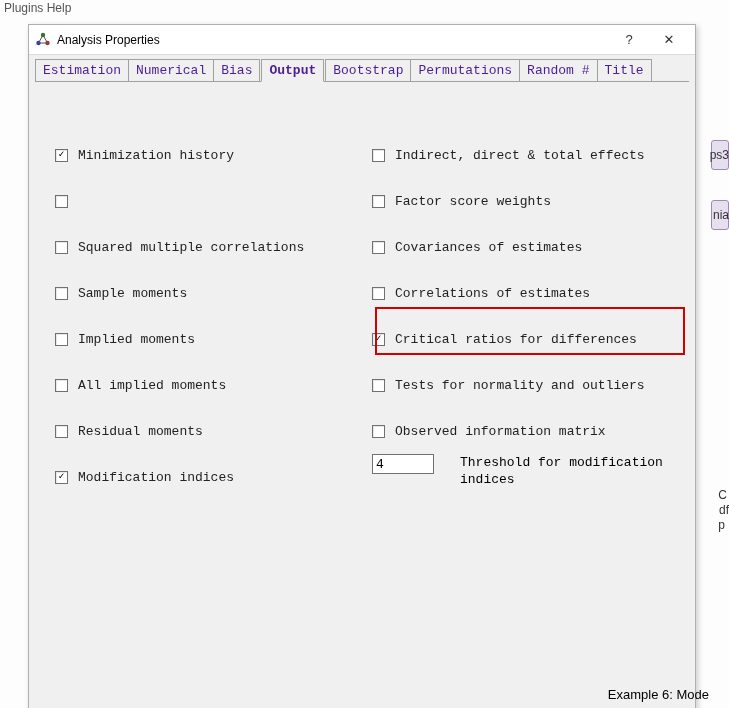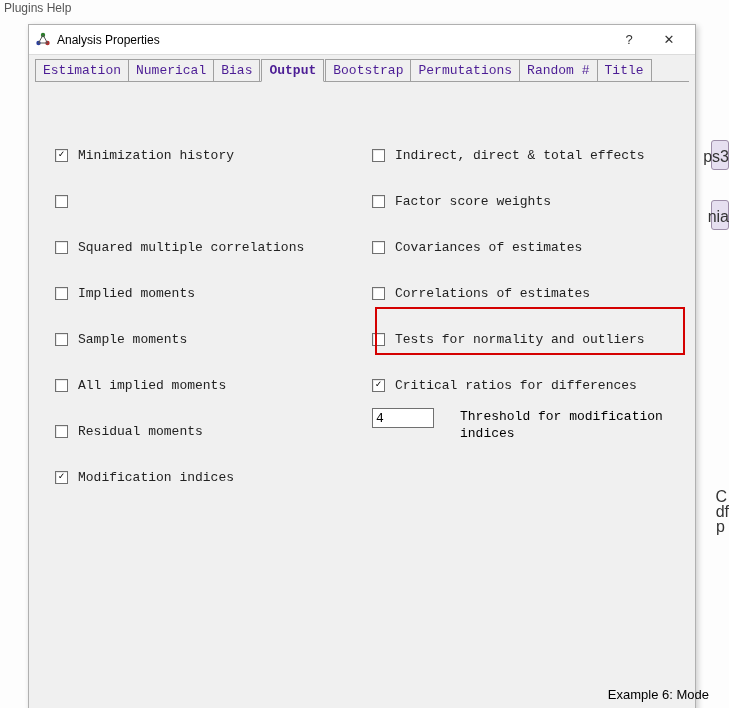--- a/index.html
+++ b/index.html
@@ -144,21 +144,21 @@
     font-family: "Courier New", monospace;
     font-size: 13px;
     padding: 0 3px;
     margin-right: 26px;
     background: #fff;
   }
   .threshold-row .lbl { line-height: 1.3; padding-top: 1px;}
   .bg-frag {
     position: absolute;
     color: #333;
-    font-size: 16px;
+    font-size: 12px;
   }
   .bg-box {
     position: absolute;
     border: 1px solid #9d8da8;
     background: #e6dff0;
     width: 18px; height: 30px;
   }
   .footer-text {
     position: absolute;
     bottom: 6px;
@@ -219,25 +219,25 @@
         </div>
         <div class="opt">
           <span class="chk"></span>
         </div>
         <div class="opt">
           <span class="chk"></span>
           <span>Squared multiple correlations</span>
         </div>
         <div class="opt">
           <span class="chk"></span>
+          <span>Sample moments</span>
+        </div>
+        <div class="opt">
+          <span class="chk"></span>
           <span>Implied moments</span>
-        </div>
-        <div class="opt">
-          <span class="chk"></span>
-          <span>Sample moments</span>
         </div>
         <div class="opt">
           <span class="chk"></span>
           <span>All implied moments</span>
         </div>
         <div class="opt">
           <span class="chk"></span>
           <span>Residual moments</span>
         </div>
         <div class="opt">
@@ -257,26 +257,30 @@
         </div>
         <div class="opt">
           <span class="chk"></span>
           <span>Covariances of estimates</span>
         </div>
         <div class="opt">
           <span class="chk"></span>
           <span>Correlations of estimates</span>
         </div>
         <div class="opt">
-          <span class="chk"></span>
-          <span>Tests for normality and outliers</span>
-        </div>
-        <div class="opt">
           <span class="chk checked"></span>
           <span>Critical ratios for differences</span>
+        </div>
+        <div class="opt">
+          <span class="chk"></span>
+          <span>Tests for normality and outliers</span>
+        </div>
+        <div class="opt">
+          <span class="chk"></span>
+          <span>Observed information matrix</span>
         </div>
         <div class="threshold-row">
           <input type="text" value="4" style="">
           <span class="lbl">Threshold for modification indices</span>
         </div>
       </div>
     </div>
 
     <div class="highlight-box" style="left:340px; top:225px; width:310px; height:48px;"></div>
   </div>

